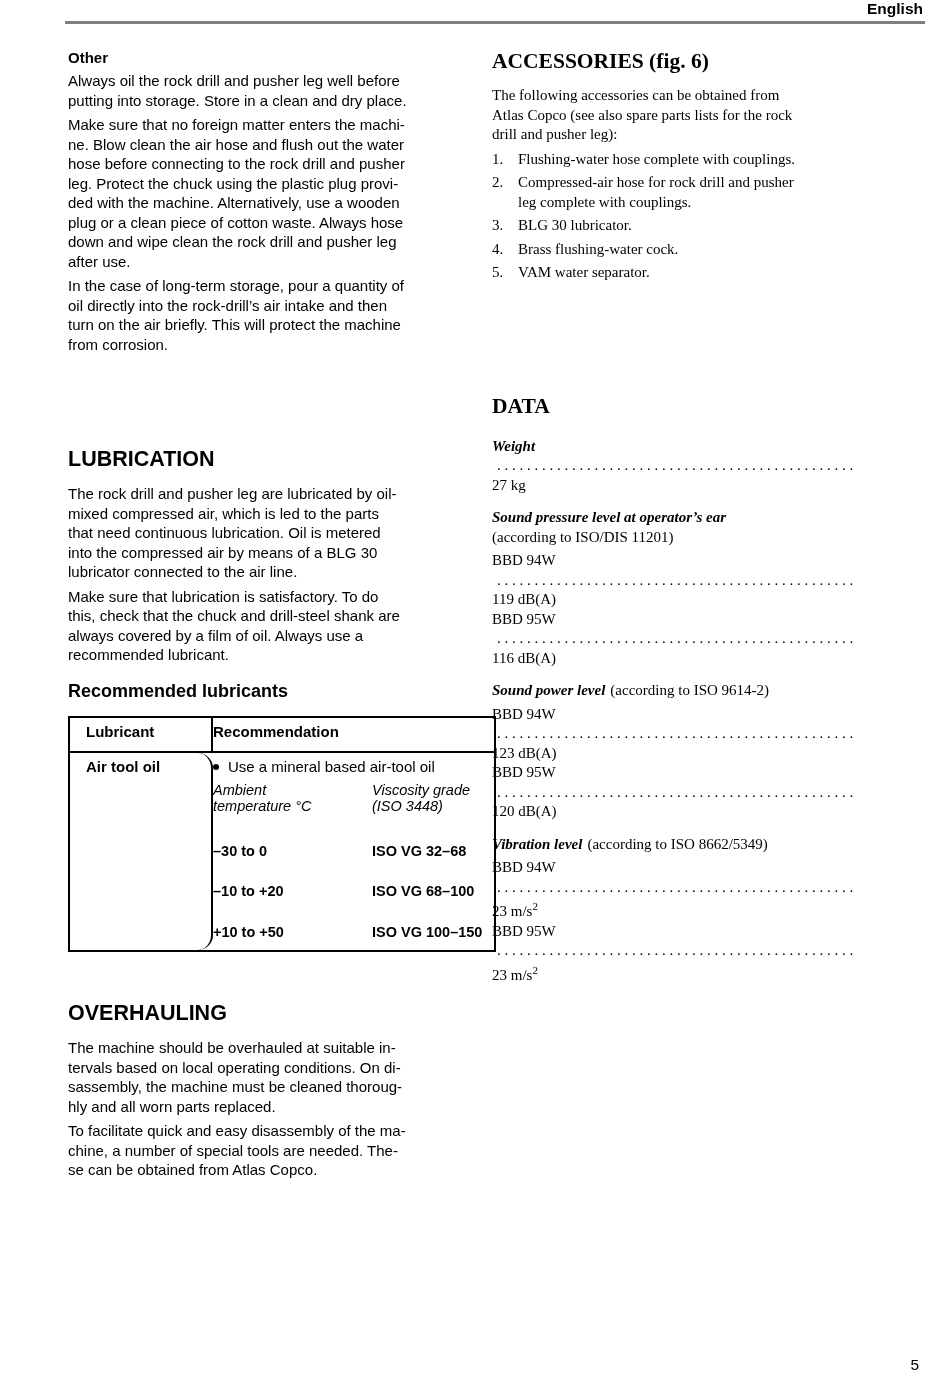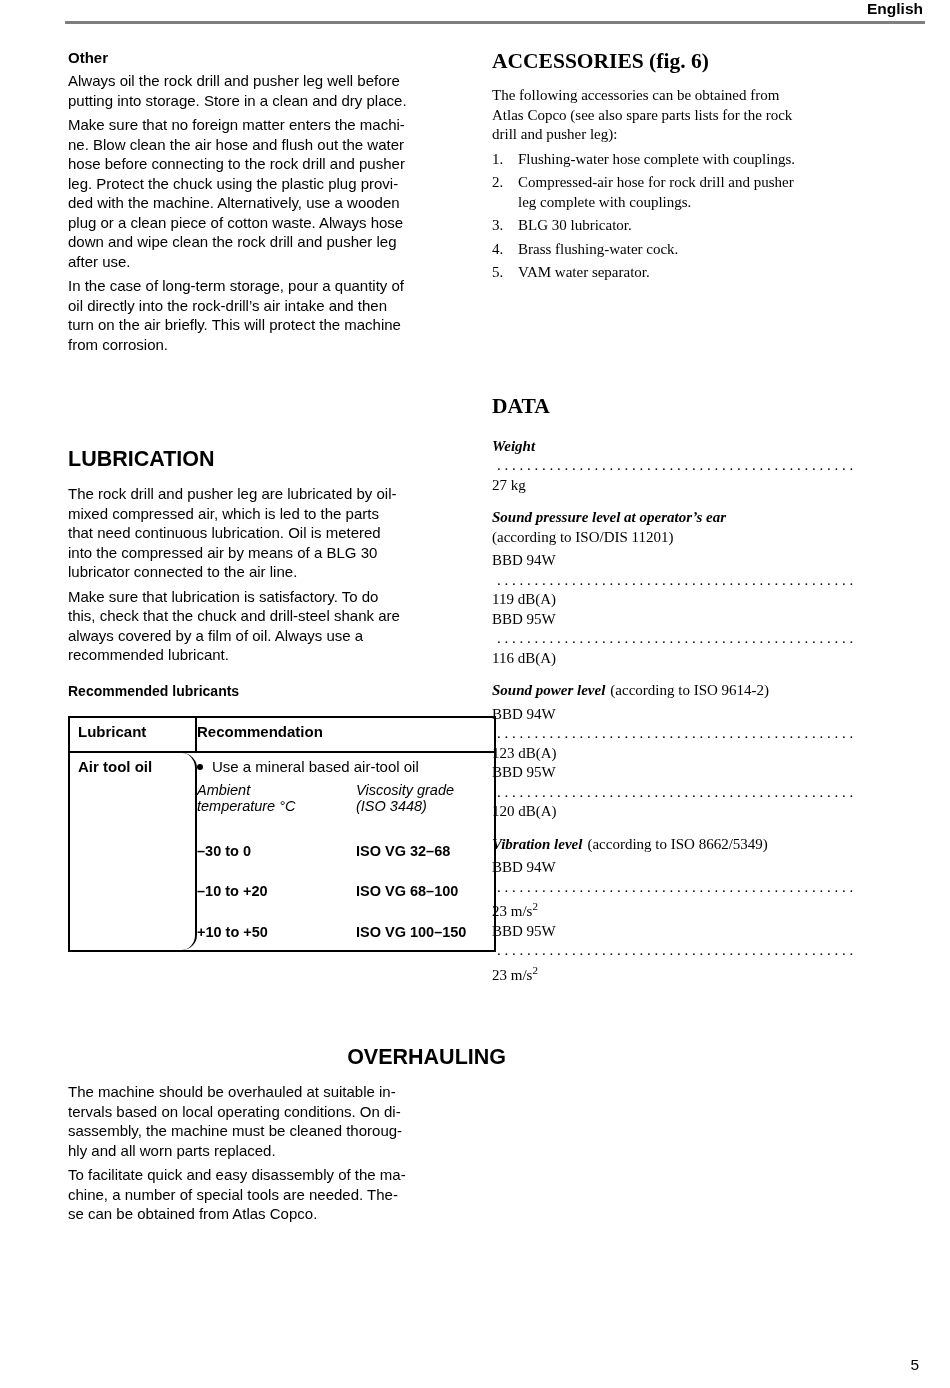--- a/index.html
+++ b/index.html
@@ -8,41 +8,41 @@
     font-family:"Liberation Sans","DejaVu Sans",sans-serif;
     color:#000; -webkit-font-smoothing:antialiased;
   }
   .lang-label { position:absolute; top:0; right:27px; font-size:15.5px; font-weight:bold; }
   .top-rule { position:absolute; top:21px; left:65px; width:860px; height:3px; background:#7f7f7f; }
 
   .col-left  { position:absolute; left:68px;  top:48px; width:438px; }
   .col-right { position:absolute; left:492px; top:48px; width:398px;font-family:Liberation Serif, serif; }
 
   .h-small { font-size:15px;   font-weight:bold; margin:0 0 4px; line-height:19px; }
-  .h-mid   { font-size:14px; font-weight:bold; margin:16px 0 14px; line-height:21px; }
+  .h-mid   { font-size:18px; font-weight:bold; margin:16px 0 14px; line-height:21px; }
   .h-large { font-size:21.5px; font-weight:bold; margin:0 0 12px; line-height:26px; }
 
   .para { font-size:15px; line-height:19.5px; white-space:pre-line; margin:0 0 5px; }
 
   #lubrication-heading { margin-top:92px; }
-  #overhauling-heading { margin-top:92px;text-align:right; }
+  #overhauling-heading { margin-top:48px; }
   #data-heading        { margin-top:110px; margin-bottom:18px; }
   #accessories-heading { margin-bottom:12px; }
 
   
   .num-list { margin-top:3px; }
   .list-item { display:flex; font-size:15px; line-height:19.5px; margin-bottom:4px; }
   .li-num { width:26px; flex:0 0 26px; }
   .li-text { flex:1; white-space:pre-line; }
 
   
   .lub-table { width:424px; border:2px solid #000; font-size:15px; margin-top:0; }
   .lt-header { display:flex; border-bottom:2px solid #000; }
   .lt-body   { display:flex; min-height:122px; }
-  .lt-c1 { width:109px; flex:0 0 109px; padding:4px 8px; border-right:2px solid #000; line-height:19px; }
+  .lt-c1 { width:109px; flex:0 0 109px; padding:4px 16px; border-right:2px solid #000; line-height:19px; }
   .lt-c2 { flex:1; padding:4px 0 10px; line-height:19px; }
   .lt-header .lt-c1, .lt-header .lt-c2 { font-weight:bold; }
   .lt-rowlabel { font-weight:bold;border-radius:15px; }
   .bullet-line { display:flex; align-items:flex-start; }
   .bullet { width:6px; height:6px; background:#000; border-radius:50%; flex:0 0 6px; margin:7px 9px 0 0; }
   .sub-grid { display:grid; grid-template-columns:135px 1fr; margin-top:6px; font-size:14.5px; line-height:16.5px;gap:24px; }
   .sg-head { font-style:italic; white-space:pre-line; padding-bottom:4px; }
   .sg-cell { white-space:pre-line;font-weight:bold; }
 
   

